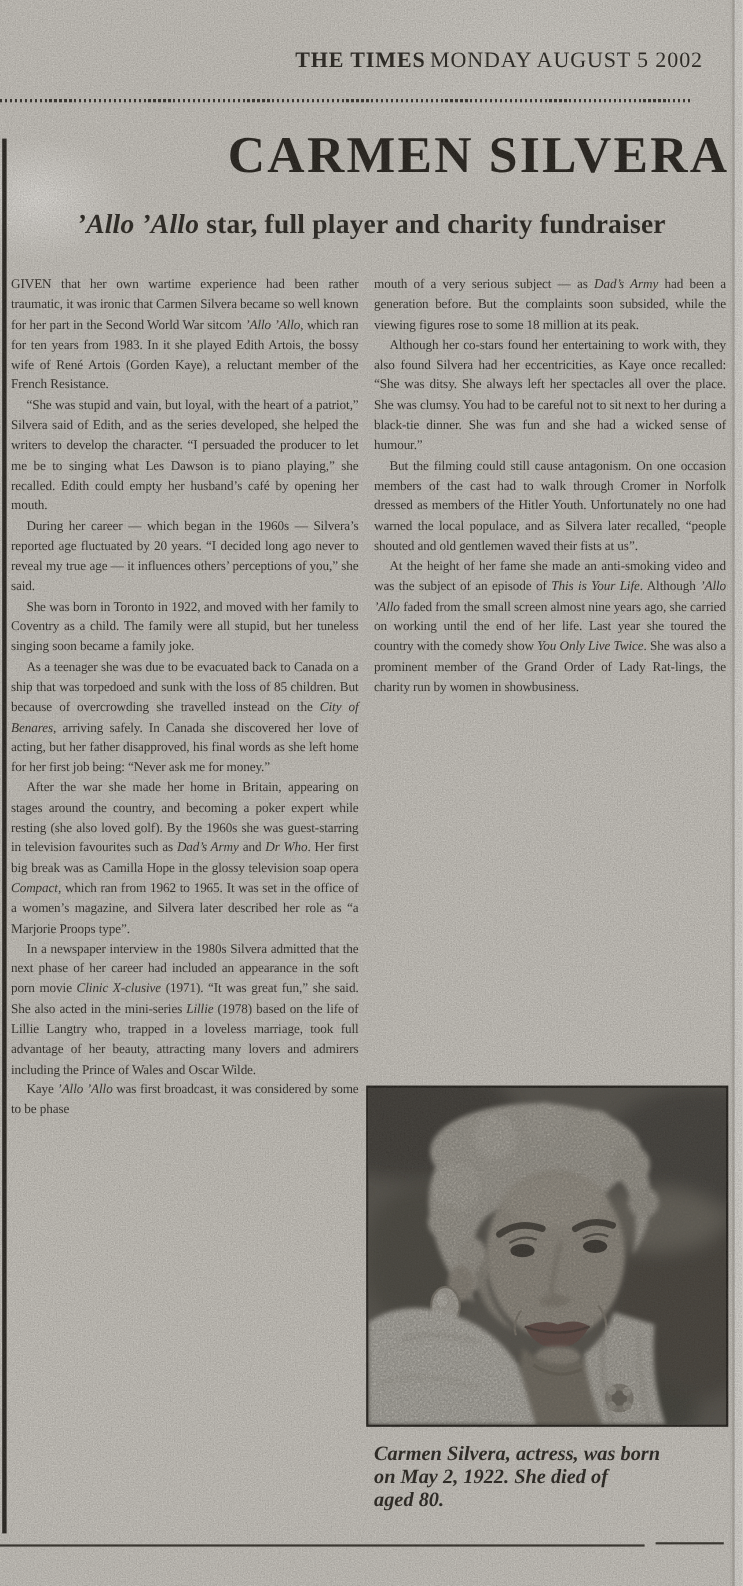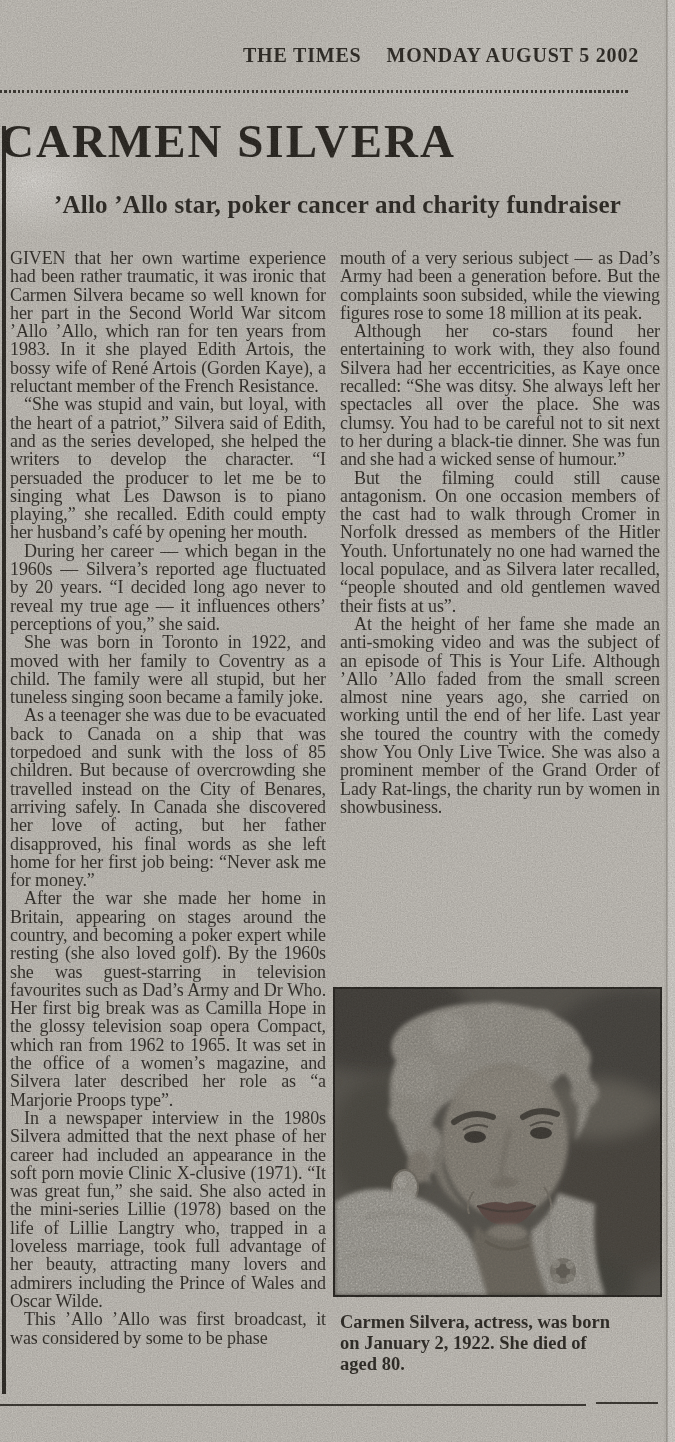--- a/index.html
+++ b/index.html
@@ -16,57 +16,57 @@
     overflow:hidden;
     font-family:"Liberation Serif","DejaVu Serif",serif;
     color:#201d18;
   }
   .grain{position:absolute;inset:0;z-index:40;pointer-events:none;}
   .masthead{
     position:absolute;top:44px;right:36px;z-index:2;
     font-size:20px;letter-spacing:.8px;white-space:nowrap;color:#1b1813;
   }
   .masthead .paper{font-weight:700;}
-  .masthead .date{font-weight:700;margin-left:25px;}
+  .masthead .date{font-weight:400;margin-left:4px;}
   .dotted-rule{
     position:absolute;top:90px;left:0;width:628px;height:3px;z-index:2;
     background:repeating-linear-gradient(90deg,#2b2822 0 2px,rgba(0,0,0,0) 2px 4.5px);
   }
   .left-bar{
     position:absolute;left:2px;top:126px;width:4px;height:1268px;
     background:#1b1813;z-index:2;
   }
   .title{
     position:absolute;top:114px;left:0;right:12px;margin:0;z-index:2;
-    text-align:left;font-size:47px;font-weight:700;letter-spacing:2px;
+    text-align:right;font-size:47px;font-weight:700;letter-spacing:2px;
     color:#16130e;
   }
   .subtitle{
     position:absolute;top:191px;left:8px;right:8px;margin:0;z-index:2;
     text-align:center;font-size:25px;font-weight:700;letter-spacing:.2px;
     color:#1b1813;
   }
   .col{
     position:absolute;top:249px;z-index:2;
-    font-size:18px;line-height:18.3px;text-align:justify;
+    font-size:12px;line-height:18.3px;text-align:justify;
     letter-spacing:-0.1px;
     hyphens:auto;-webkit-hyphens:auto;
   }
   .col-left{left:10px;width:316px;}
   .col-right{left:340px;width:320px;}
   .col p{margin:0;}
   .col p.ind{text-indent:14px;}
-  .it{}
+  .it{font-style:italic;}
   .photo{
     position:absolute;left:333px;top:987px;width:325px;height:306px;
     margin:0;border:2px solid #15130f;background:#55514a;z-index:2;
   }
   .caption{
     position:absolute;left:340px;top:1312px;width:322px;z-index:2;
-    font-weight:700;font-size:18.5px;line-height:21px;color:#1b1813;
+    font-weight:700;font-size:18.5px;line-height:21px;color:#1b1813;font-style:italic;
   }
   .bottom-rule-a{position:absolute;left:0;top:1404px;width:586px;height:2px;background:#2b2822;z-index:2;}
   .bottom-rule-b{position:absolute;left:596px;top:1402px;width:62px;height:2px;background:#2b2822;z-index:2;}
   .right-crease{
     position:absolute;top:0;bottom:0;right:6px;width:3px;z-index:3;
     background:linear-gradient(90deg,rgba(110,105,95,.45),rgba(255,255,255,.35));
   }
 </style>
 </head>
 <body>
@@ -74,31 +74,31 @@
 <div class="page">
 
   <div class="masthead">
     <span class="paper">THE TIMES</span><span class="date">MONDAY AUGUST 5 2002</span>
   </div>
 
   <div class="dotted-rule"></div>
   <div class="left-bar"></div>
 
   <h1 class="title">CARMEN SILVERA</h1>
-  <h2 class="subtitle"><span class="it">’Allo ’Allo</span><span> star, poker cancer and charity fundraiser</span></h2>
+  <h2 class="subtitle"><span class="it">’Allo ’Allo</span><span> star, full player and charity fundraiser</span></h2>
 
   <div class="col col-left">
       <p class=""><span>GIVEN that her own wartime experience had been rather traumatic, it was ironic that Carmen Silvera became so well known for her part in the Second World War sitcom </span><span class="it">’Allo ’Allo</span><span>, which ran for ten years from 1983. In it she played Edith Artois, the bossy wife of René Artois (Gorden Kaye), a reluctant member of the French Resistance.</span></p>
       <p class="ind"><span>“She was stupid and vain, but loyal, with the heart of a patriot,” Silvera said of Edith, and as the series developed, she helped the writers to develop the character. “I persuaded the producer to let me be to singing what Les Dawson is to piano playing,” she recalled. Edith could empty her husband’s café by opening her mouth.</span></p>
       <p class="ind"><span>During her career — which began in the 1960s — Silvera’s reported age fluctuated by 20 years. “I decided long ago never to reveal my true age — it influences others’ perceptions of you,” she said.</span></p>
       <p class="ind"><span>She was born in Toronto in 1922, and moved with her family to Coventry as a child. The family were all stupid, but her tuneless singing soon became a family joke.</span></p>
       <p class="ind"><span>As a teenager she was due to be evacuated back to Canada on a ship that was torpedoed and sunk with the loss of 85 children. But because of overcrowding she travelled instead on the </span><span class="it">City of Benares</span><span>, arriving safely. In Canada she discovered her love of acting, but her father disapproved, his final words as she left home for her first job being: “Never ask me for money.”</span></p>
       <p class="ind"><span>After the war she made her home in Britain, appearing on stages around the country, and becoming a poker expert while resting (she also loved golf). By the 1960s she was guest-starring in television favourites such as </span><span class="it">Dad’s Army</span><span> and </span><span class="it">Dr Who</span><span>. Her first big break was as Camilla Hope in the glossy television soap opera </span><span class="it">Compact</span><span>, which ran from 1962 to 1965. It was set in the office of a women’s magazine, and Silvera later described her role as “a Marjorie Proops type”.</span></p>
       <p class="ind"><span>In a newspaper interview in the 1980s Silvera admitted that the next phase of her career had included an appearance in the soft porn movie </span><span class="it">Clinic X-clusive</span><span> (1971). “It was great fun,” she said. She also acted in the mini-series </span><span class="it">Lillie</span><span> (1978) based on the life of Lillie Langtry who, trapped in a loveless marriage, took full advantage of her beauty, attracting many lovers and admirers including the Prince of Wales and Oscar Wilde.</span></p>
-      <p class="ind"><span>This </span><span class="it">’Allo ’Allo</span><span> was first broadcast, it was considered by some to be phase</span></p>
+      <p class="ind"><span>Kaye </span><span class="it">’Allo ’Allo</span><span> was first broadcast, it was considered by some to be phase</span></p>
     </div>
   <div class="col col-right">
       <p class=""><span>mouth of a very serious subject — as </span><span class="it">Dad’s Army</span><span> had been a generation before. But the complaints soon subsided, while the viewing figures rose to some 18 million at its peak.</span></p>
       <p class="ind"><span>Although her co-stars found her entertaining to work with, they also found Silvera had her eccentricities, as Kaye once recalled: “She was ditsy. She always left her spectacles all over the place. She was clumsy. You had to be careful not to sit next to her during a black-tie dinner. She was fun and she had a wicked sense of humour.”</span></p>
       <p class="ind"><span>But the filming could still cause antagonism. On one occasion members of the cast had to walk through Cromer in Norfolk dressed as members of the Hitler Youth. Unfortunately no one had warned the local populace, and as Silvera later recalled, “people shouted and old gentlemen waved their fists at us”.</span></p>
       <p class="ind"><span>At the height of her fame she made an anti-smoking video and was the subject of an episode of </span><span class="it">This is Your Life</span><span>. Although </span><span class="it">’Allo ’Allo</span><span> faded from the small screen almost nine years ago, she carried on working until the end of her life. Last year she toured the country with the comedy show </span><span class="it">You Only Live Twice</span><span>. She was also a prominent member of the Grand Order of Lady Rat-lings, the charity run by women in showbusiness.</span></p>
     </div>
 
   <figure class="photo">
     <svg width="325" height="306" viewBox="0 0 325 306">
@@ -174,21 +174,21 @@
         <circle cx="235" cy="276" r="4" fill="#c3beb3"></circle>
         <circle cx="235" cy="289" r="4" fill="#b5b0a5"></circle>
         <circle cx="221" cy="289" r="4" fill="#b5b0a5"></circle>
       </g>
       <rect width="325" height="306" filter="url(#pgrain)" opacity="0.45"></rect>
     </svg>
   </figure>
 
   <div class="caption">
       <div>Carmen Silvera, actress, was born</div>
-      <div>on January 2, 1922. She died of</div>
+      <div>on May 2, 1922. She died of</div>
       <div>aged 80.</div>
     </div>
 
   <div class="bottom-rule-a"></div>
   <div class="bottom-rule-b"></div>
   <div class="right-crease"></div>
 
   <svg class="grain" width="675" height="1442">
     <defs>
       <filter id="pagegrain">

